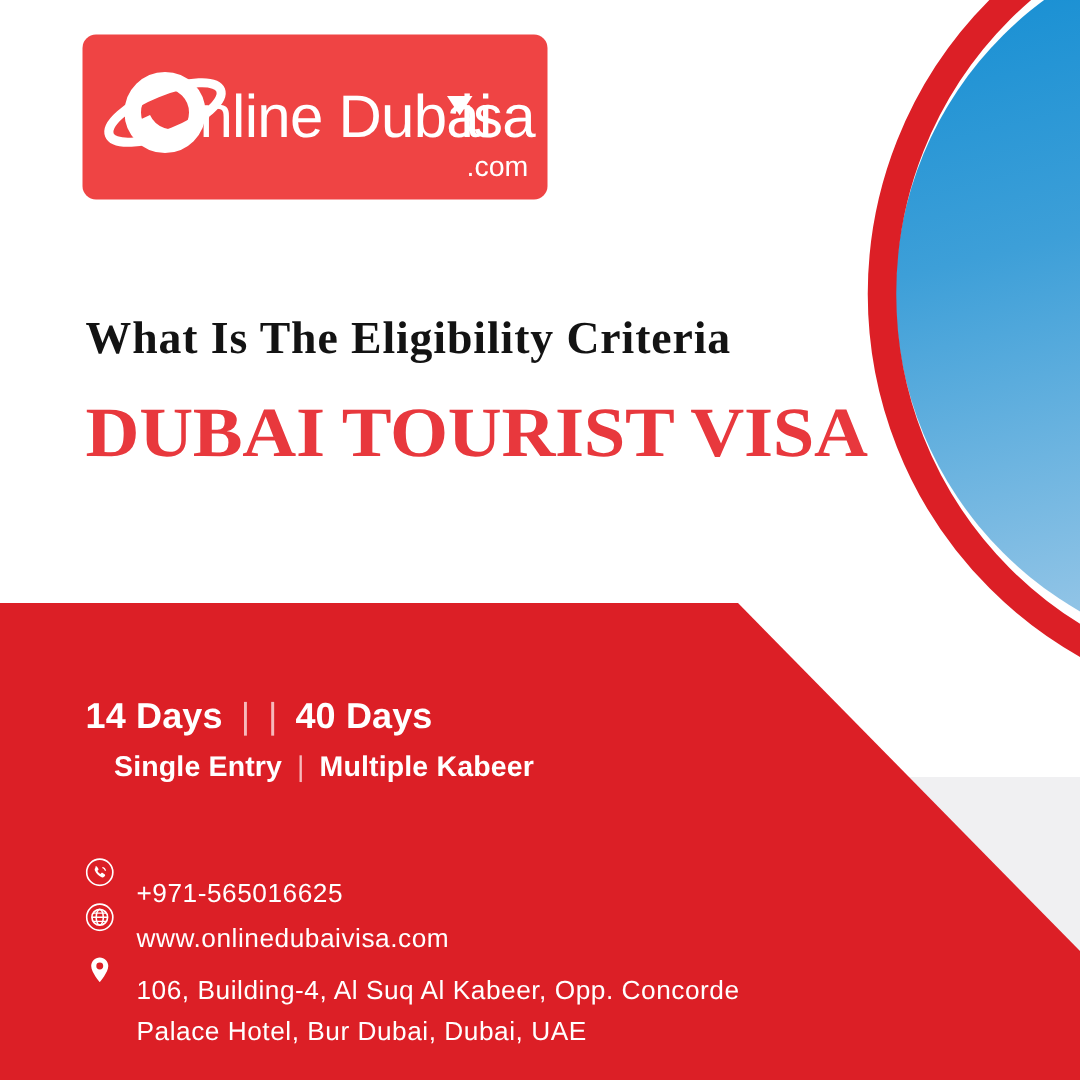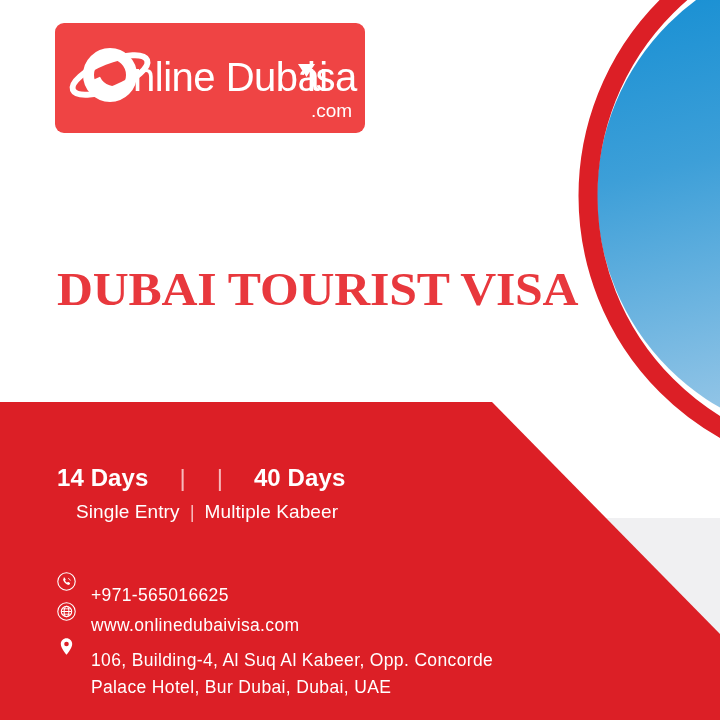--- a/index.html
+++ b/index.html
@@ -77,21 +77,21 @@
     top: 400px;
     width: 720px;
     height: 320px;
   }
   #durations {
     position: absolute;
     left: 57px;
     top: 64px;
     display: flex;
     align-items: center;
-    gap: 31px;
+    gap: 12px;
     white-space: nowrap;
   }
   #durations .dur {
     font-size: 24px;
     font-weight: bold;
     color: #ffffff;
     letter-spacing: 0.1px;
   }
   #durations .sep {
     font-size: 24px;
@@ -102,21 +102,21 @@
     position: absolute;
     left: 76px;
     top: 101px;
     display: flex;
     align-items: center;
     gap: 10px;
     white-space: nowrap;
   }
   #entries .ent {
     font-size: 19px;
-    font-weight: normal;
+    font-weight: bold;
     color: #ffffff;
     letter-spacing: 0.1px;
   }
   #entries .sep {
     font-size: 19px;
     font-weight: 300;
     color: #f7b9bb;
   }
 
   .contact-row {
@@ -186,20 +186,21 @@
 
     <svg style="position:absolute;left:0;top:0;" viewBox="0 0 310 110" width="310" height="110" xmlns="http://www.w3.org/2000/svg">
       <text x="78" y="68" fill="#ffffff" font-family="Liberation Sans, sans-serif" font-size="40" letter-spacing="-0.5">nline Dubai</text>
 
       <polygon points="243,41 260,41 251.5,54" fill="#ffffff"></polygon>
       <text x="252" y="68" fill="#ffffff" font-family="Liberation Sans, sans-serif" font-size="40" letter-spacing="-0.5">isa</text>
       <text x="256" y="94" fill="#ffffff" font-family="Liberation Sans, sans-serif" font-size="19">.com</text>
     </svg>
   </div>
 
+  <div id="heading-sub">What Is The Eligibility Criteria</div>
   <div id="heading-main">DUBAI TOURIST VISA</div>
 
   <div id="banner-content">
 
     <div id="durations">
       <span class="dur">14 Days</span>
       <span class="sep">|</span>
       <span class="sep">|</span>
       <span class="dur">40 Days</span>
     </div>

